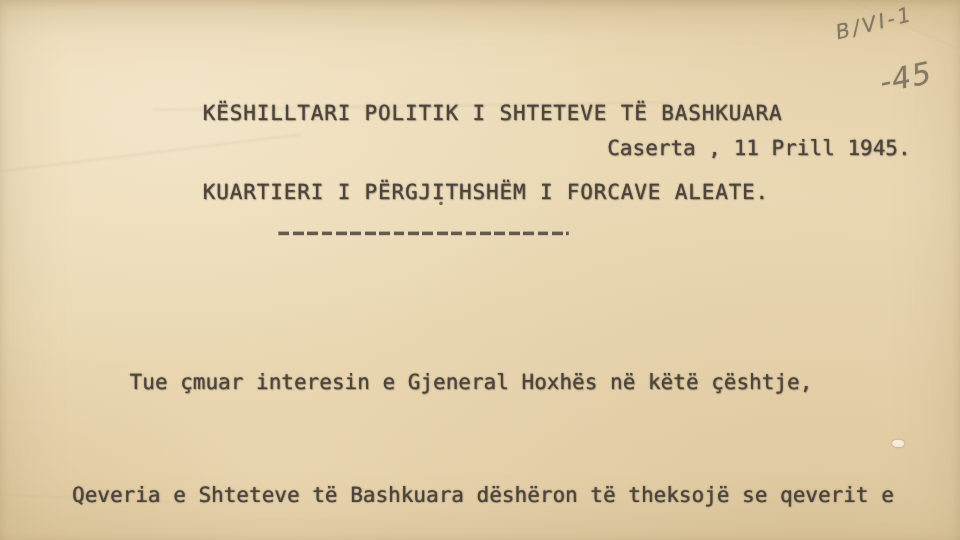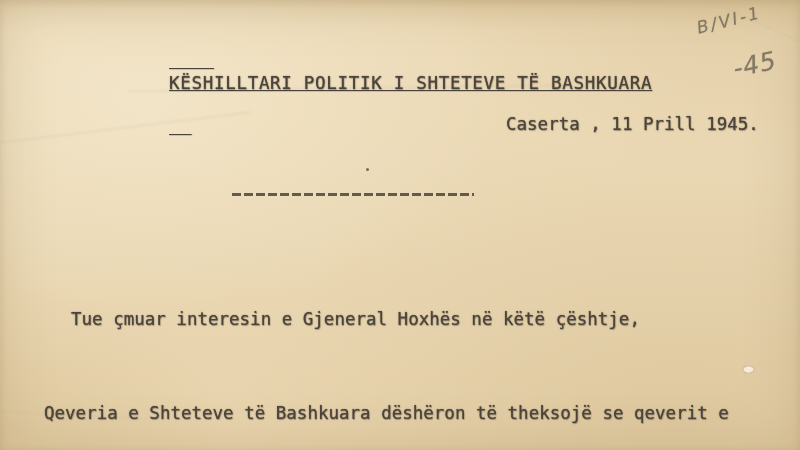--- a/index.html
+++ b/index.html
@@ -17,36 +17,36 @@
       linear-gradient(180deg, #e2cea6 0%, #ecdab7 7%, #ead8b4 50%, #e7d3ac 100%);
     box-shadow: inset 0 0 55px rgba(138,108,66,0.22), inset 0 2px 8px rgba(120,92,52,0.18);
   }
   .typed {
     position: absolute;
     color: #4b443c;
     text-shadow: 0 0 1.2px rgba(66,57,46,0.8), 0.6px 0.6px 0.8px rgba(66,57,46,0.35);
     white-space: pre;
     font-size: 17.5px;
   }
-  .header-block { left: 169px; top: 28px; line-height: 22px; letter-spacing: 0.7px; text-decoration: underline; }
+  .header-block { left: 169px; top: 40px; line-height: 22px; letter-spacing: 0.7px; }
   .dateline     { left: 506px; top: 114px; }
   .doc-title    { left: 234px; top: 174px; letter-spacing: 1.65px; }
   .title-underline {
     position: absolute;
     left: 232px; top: 193px;
     width: 242px; height: 3px;
     background: repeating-linear-gradient(90deg,
       rgba(75,68,60,0.85) 0px, rgba(75,68,60,0.85) 9px,
       rgba(75,68,60,0) 9px, rgba(75,68,60,0) 12px);
     filter: blur(0.3px);
   }
   .body-block { left: 0; top: 241px; line-height: 31.4px; }
   .body-line  { white-space: pre; }
-  .body-line:nth-child(1) { margin-left: 71px; }
-  .body-line:nth-child(2) { margin-left: 44px; }
+  .body-line:nth-child(1) { margin-left: 108px; }
+  .body-line:nth-child(2) { margin-left: 60px; }
   .body-line:nth-child(3) { margin-left: 55px; }
   .body-line:nth-child(4) { margin-left: 53px; }
   .body-line:nth-child(5) { margin-left: 58px; }
   .body-line:nth-child(6) { margin-left: 54px; }
   .body-line:nth-child(7) { margin-left: 53px; }
   .pencil {
     position: absolute;
     font-family: "DejaVu Sans", "Liberation Sans", sans-serif;
     font-style: italic;
     color: rgba(128,118,98,0.95);
@@ -87,20 +87,21 @@
 
 <div class="page">
 
   <div class="crease crease-1"></div>
   <div class="crease crease-2"></div>
   <div class="crease crease-3"></div>
   <div class="crease crease-4"></div>
 
   <div class="typed header-block">
     <div>KËSHILLTARI POLITIK I SHTETEVE TË BASHKUARA</div>
+    <div>KUARTIERI I PËRGJITHSHËM I FORCAVE ALEATE.</div>
   </div>
 
   <div class="typed dateline">Caserta , 11 Prill 1945.</div>
 
   <div class="title-underline"></div>
   <div class="ink-speck"></div>
 
   <div class="typed body-block">
     <div class="body-line">Tue çmuar interesin e Gjeneral Hoxhës në këtë çështje,</div>
     <div class="body-line">Qeveria e Shteteve të Bashkuara dëshëron të theksojë se qeverit e</div>

